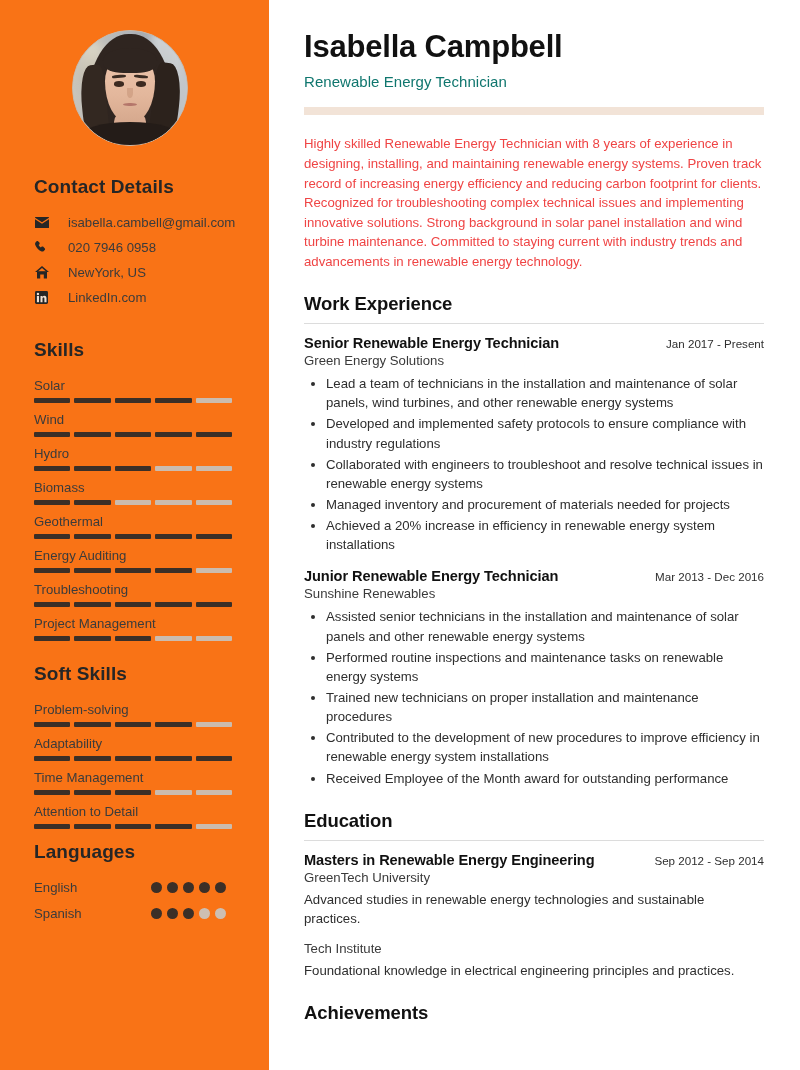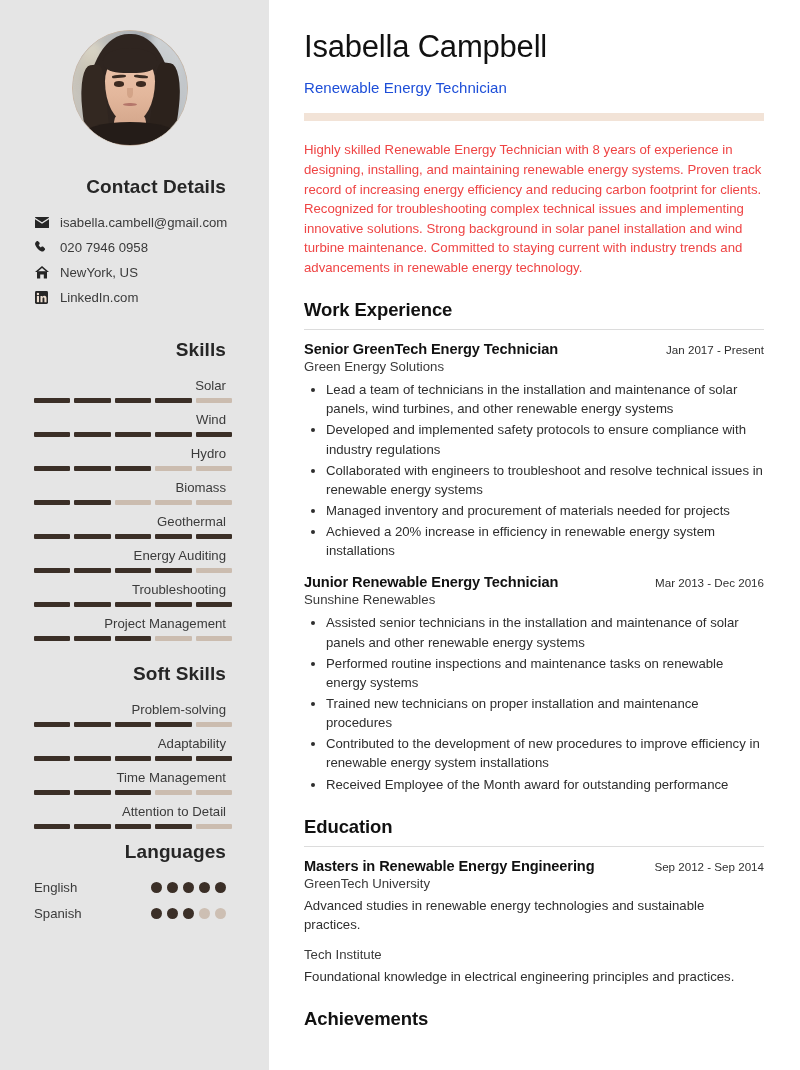--- a/index.html
+++ b/index.html
@@ -22,24 +22,23 @@
     height: 1070px;
     display: flex;
     background: #ffffff;
     overflow: hidden;
   }
 
   
   .sidebar {
     width: 269px;
     min-width: 269px;
-    background: #e5e5e5;
+    background: #f97316;
     padding: 28px 43px 0 34px;
     position: relative;
-    text-align: right;
   }
 
   .photo-wrap {
     display: flex;
     justify-content: center;
     margin-top: 2px;
     margin-bottom: 30px;
   }
 
   .photo {
@@ -119,21 +118,21 @@
     font-weight: bold;
     color: #262626;
     letter-spacing: .1px;
     margin-bottom: 17px;
   }
 
   .contact-list { margin-bottom: 34px; }
   .contact-row {
     display: flex;
     align-items: center;
-    gap: 11px;
+    gap: 19px;
     margin-bottom: 10px;
     font-size: 13.2px;
     color: #3b3b3b;
   }
   .contact-row .ico {
     width: 15px;
     min-width: 15px;
     display: flex;
     align-items: center;
     justify-content: center;
@@ -181,29 +180,29 @@
 
   
   .main {
     flex: 1;
     padding: 30px 36px 0 35px;
     min-width: 0;
   }
 
   .name {
     font-size: 31px;
-    font-weight: normal;
+    font-weight: bold;
     letter-spacing: -0.2px;
     color: #111111;
     line-height: 1.08;
   }
   .job-title {
     font-size: 15px;
-    color: #1d4ed8;
-    margin-top: 16px;
+    color: #0f766e;
+    margin-top: 10px;
     letter-spacing: .05px;
   }
   .accent-bar {
     height: 8px;
     background: #f2e3d7;
     margin-top: 17px;
     margin-bottom: 19px;
   }
 
   .summary {
@@ -510,21 +509,21 @@
     <div class="job-title">Renewable Energy Technician</div>
     <div class="accent-bar"></div>
     <p class="summary">Highly skilled Renewable Energy Technician with 8 years of experience in designing, installing, and maintaining renewable energy systems. Proven track record of increasing energy efficiency and reducing carbon footprint for clients. Recognized for troubleshooting complex technical issues and implementing innovative solutions. Strong background in solar panel installation and wind turbine maintenance. Committed to staying current with industry trends and advancements in renewable energy technology.</p>
 
     <section class="section">
       <h2 class="section-title">Work Experience</h2>
       <div class="rule"></div>
 
       <div class="entry">
         <div class="entry-head">
-          <span class="entry-title">Senior GreenTech Energy Technician</span>
+          <span class="entry-title">Senior Renewable Energy Technician</span>
           <span class="entry-date">Jan 2017 - Present</span>
         </div>
         <div class="entry-org">Green Energy Solutions</div>
         <ul class="bullets">
           <li>Lead a team of technicians in the installation and maintenance of solar panels, wind turbines, and other renewable energy systems</li>
           <li>Developed and implemented safety protocols to ensure compliance with industry regulations</li>
           <li>Collaborated with engineers to troubleshoot and resolve technical issues in renewable energy systems</li>
           <li>Managed inventory and procurement of materials needed for projects</li>
           <li>Achieved a 20% increase in efficiency in renewable energy system installations</li>
         </ul>

